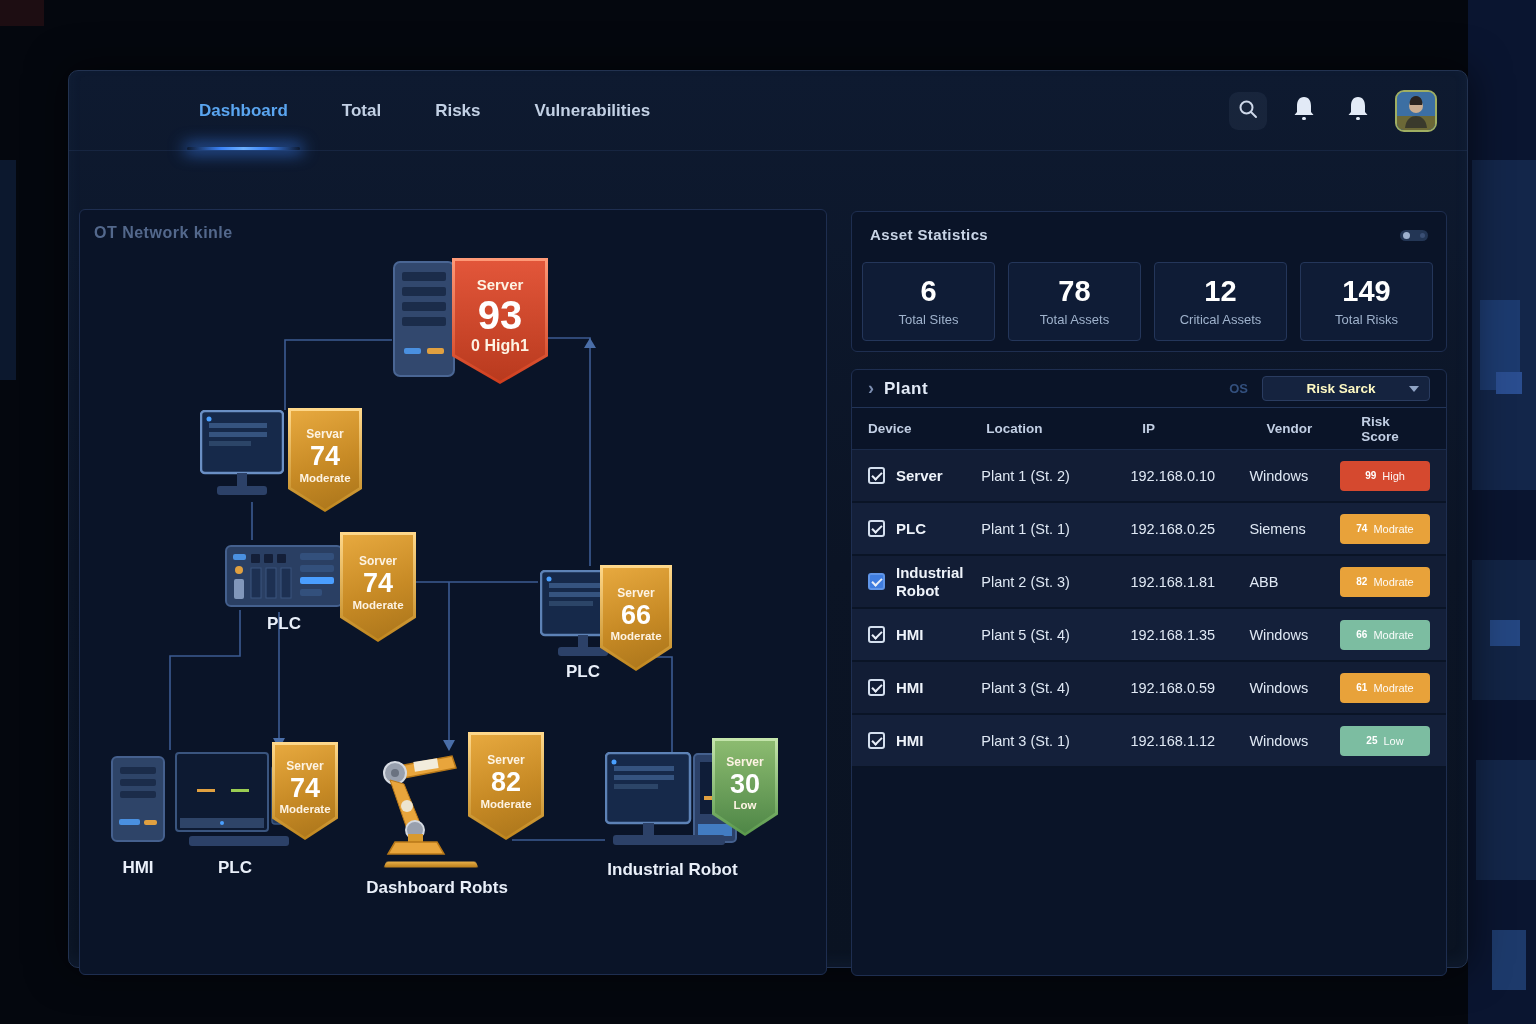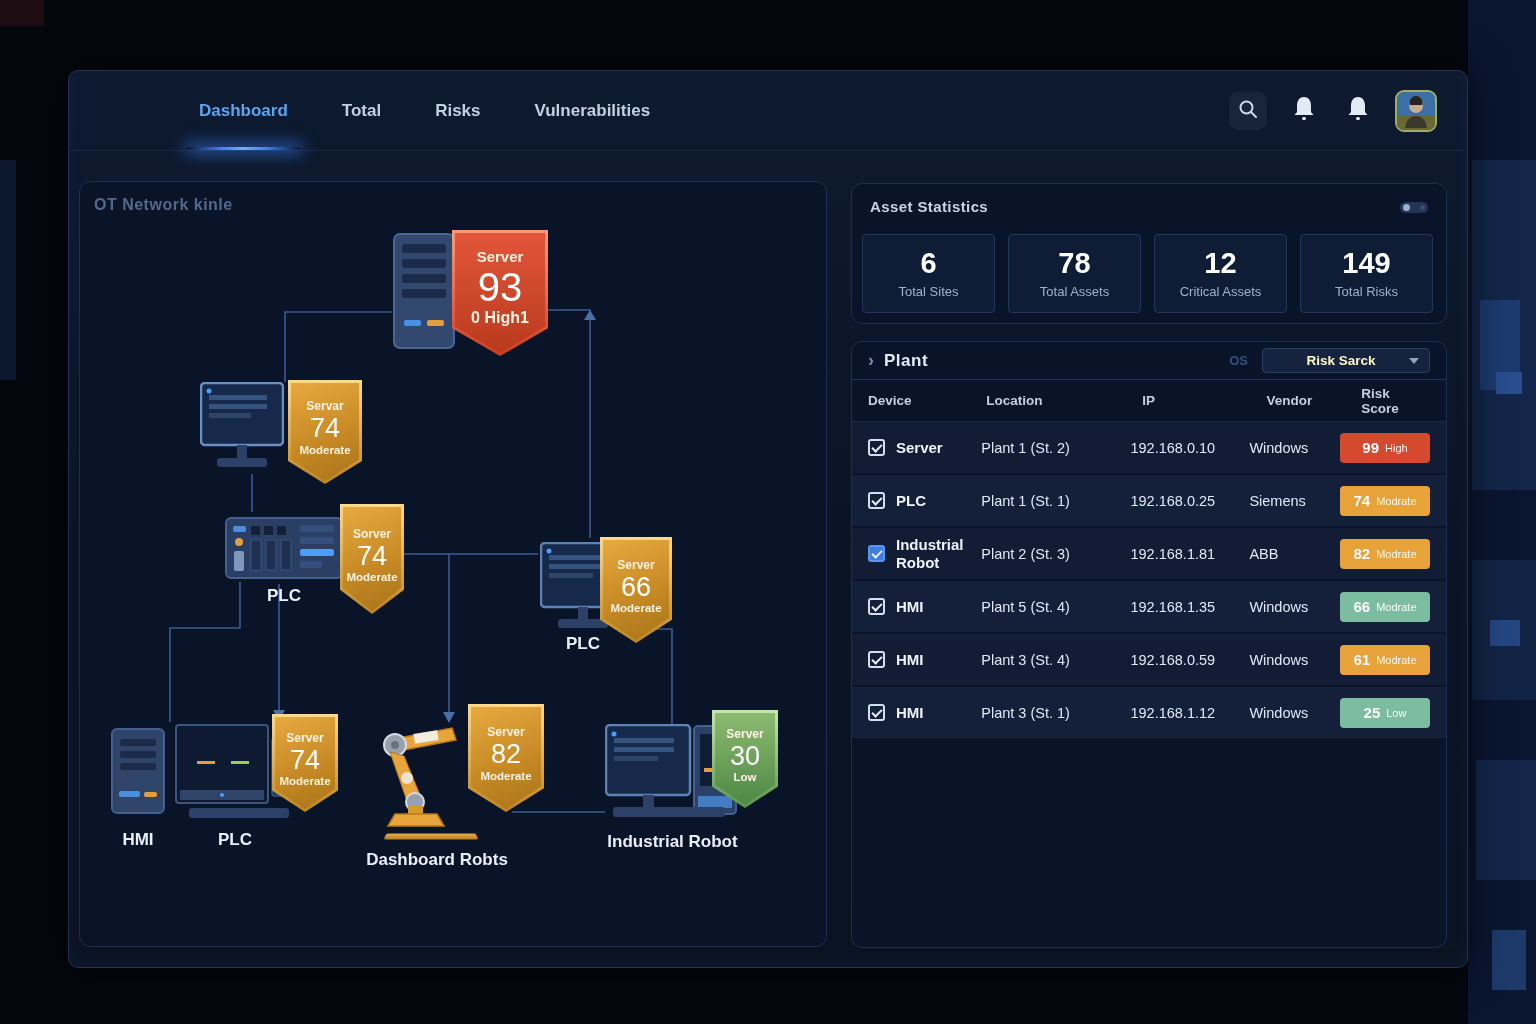--- a/index.html
+++ b/index.html
@@ -29,21 +29,21 @@
     background:linear-gradient(90deg,transparent,#3b82f6 30%,#6db1ff 50%,#3b82f6 70%,transparent);
     box-shadow:0 0 16px 3px rgba(59,130,246,.75); border-radius:2px; }
   .nav-right { margin-left:auto; display:flex; align-items:center; gap:20px; }
   .icon-btn { width:38px; height:38px; border-radius:9px; display:flex;
     align-items:center; justify-content:center; background:rgba(160,190,230,.07); }
   .bell-btn { width:34px; height:38px; display:flex; align-items:center; justify-content:center; }
   .avatar { width:42px; height:42px; border-radius:9px; overflow:hidden;
     border:2px solid #9fae62; background:linear-gradient(180deg,#4a7fb5,#23466b); }
 
   
-  .panel { position:absolute; background:#0a1428; border:1px solid #1e2e50; border-radius:11px; }
+  .panel { position:absolute; background:#0a1428; border:1px solid #1e2e50; border-radius:6px;margin-top:28px; }
   .diagram-panel { left:10px; top:110px; width:748px; height:766px; overflow:hidden; }
   .stats-panel   { left:782px; top:112px; width:596px; height:141px; }
   .risks-panel   { left:782px; top:270px; width:596px; height:607px; }
   .panel-title-dim { position:absolute; left:14px; top:14px; color:#53688c;
     font-size:16px; font-weight:bold; letter-spacing:.5px; }
 
   
   .edges { position:absolute; left:0; top:0; }
   .node { position:absolute; }
   .node-label { position:absolute; color:#e9eff9; font-weight:bold;
@@ -53,21 +53,21 @@
   .shield-in { width:100%; height:100%; clip-path:polygon(0 0,100% 0,100% 78%,50% 100%,0 78%);
     display:flex; flex-direction:column; align-items:center; justify-content:center;
     gap:1px; padding-bottom:13%; }
   .lvl-high { background:linear-gradient(180deg,#ff9a78,#cf3d1d); }
   .lvl-high .shield-in { background:linear-gradient(180deg,#e2563a,#b93a1e); }
   .lvl-mod { background:linear-gradient(180deg,#ffd98c,#bf851c); }
   .lvl-mod .shield-in { background:linear-gradient(160deg,#e7a93f 0%,#c78a25 55%,#a9741a 100%); }
   .lvl-low { background:linear-gradient(180deg,#c6e6ad,#59984b); }
   .lvl-low .shield-in { background:linear-gradient(180deg,#8cbb70,#4f8747); }
   .sh-top { color:#fdf3e3; font-size:12px; font-weight:bold; }
-  .sh-num { color:#ffffff; font-size:27px; font-weight:normal; line-height:1.05;text-align:center; }
+  .sh-num { color:#ffffff; font-size:27px; font-weight:bold; line-height:1.05;text-align:center; }
   .sh-sub { color:#fdf3e3; font-size:11.5px; font-weight:bold; }
   .shield.big .sh-top { font-size:15px; }
   .shield.big .sh-num { font-size:40px; }
   .shield.big .sh-sub { font-size:16px; }
   .gold-strip { position:absolute; left:305px; top:651px; width:92px; height:7px;
     background:linear-gradient(180deg,#e8b04a,#b97c18); border-radius:2px;
     transform:perspective(60px) rotateX(30deg); }
 
   
   .stats-title { position:absolute; left:18px; top:14px; color:#c8d4e6;
@@ -108,21 +108,21 @@
   .risk-row:nth-child(odd) { background:#121d35; }
   .dev-name { color:#eef3fa; font-size:15px; font-weight:bold; width:80px; line-height:1.15; }
   .cell { color:#dfe8f4; font-size:14.5px; }
   .checkbox { width:17px; height:17px; border:2px solid #d4dfee; border-radius:3px;
     position:relative; flex:none; cursor:pointer; }
   .checkbox::after { content:""; position:absolute; left:2px; top:3px; width:8px; height:4px;
     border-left:2px solid #e8eef8; border-bottom:2px solid #e8eef8; transform:rotate(-45deg); }
   .checkbox.filled { background:#3f7de0; border-color:#5f95e8; }
   .rb { min-width:90px; height:30px; border-radius:4px; display:flex; align-items:center;
     justify-content:center; gap:6px; padding:0 9px; }
-  .rb-score { color:#fff; font-size:15px; font-weight:bold; }
+  .rb-score { color:#fff; font-size:10px; font-weight:bold; }
   .rb-sev { color:#ffffff; font-size:11px; opacity:.95; }
   .rb-red { background:#d5492f; }
   .rb-orange { background:#e8a23a; }
   .rb-teal { background:#7cbda1; }
 </style>
 </head>
 <body>
 
 <div class="deco" style="left:1468px;top:0;width:68px;height:1024px;background:#0a1530;"></div>
 <div class="deco" style="left:1472px;top:160px;width:64px;height:330px;background:#13264a;"></div>
@@ -268,21 +268,21 @@
           <rect x="41" y="26" width="10" height="30" fill="#1d3052" stroke="#3a557f"></rect>
           <rect x="56" y="26" width="10" height="30" fill="#1d3052" stroke="#3a557f"></rect>
           <rect x="75" y="11" width="34" height="7" rx="2" fill="#33507c"></rect>
           <rect x="75" y="23" width="34" height="7" rx="2" fill="#33507c"></rect>
           <rect x="75" y="35" width="34" height="7" rx="2" fill="#4a9eff"></rect>
           <rect x="75" y="47" width="22" height="7" rx="2" fill="#33507c"></rect>
         </svg>
       </span>
     </div>
     <div class="node-label" style="left:145px;top:404px;width:118px;">PLC</div>
-    <div class="shield lvl-mod" style="left:260px;top:322px;width:64px;height:110px;">
+    <div class="shield lvl-mod" style="left:260px;top:322px;width:76px;height:110px;">
       <div class="shield-in">
         <span class="sh-top">Sorver</span>
         <span class="sh-num">74</span>
         <span class="sh-sub">Moderate</span>
       </div>
     </div>
 
     <div class="node" style="left:460px;top:360px;">
       <span>
         <svg width="86" height="92" viewBox="0 0 86 92">

